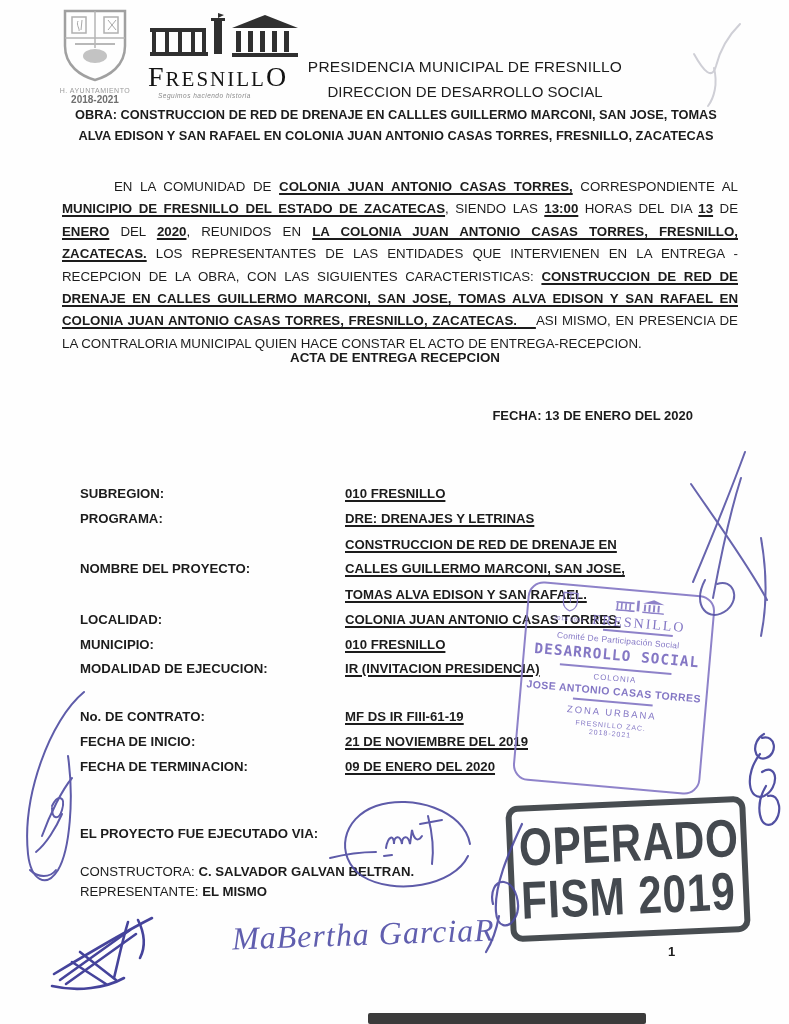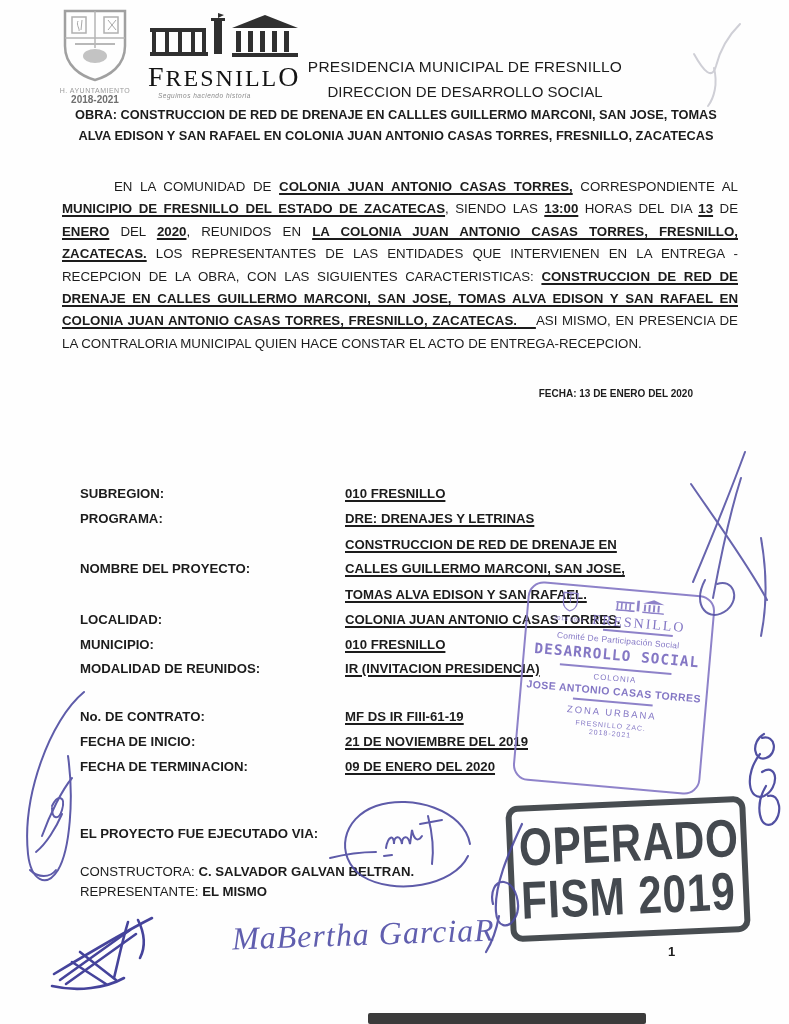--- a/index.html
+++ b/index.html
@@ -6,34 +6,34 @@
   .page{position:relative;width:789px;height:1024px;background:#fefefe;overflow:hidden;
         font-family:"Liberation Sans",sans-serif;color:#1c1c1c;margin:0 auto;}
 
   
   .coat{position:absolute;left:52px;top:8px;width:86px;text-align:center;color:#8f8f8f;}
   .coat .c1{font-size:7px;letter-spacing:.5px;color:#9a9a9a;margin-top:1px;}
   .coat .c2{font-size:10px;font-weight:bold;color:#6f6f6f;}
   .logo{position:absolute;left:148px;top:12px;width:170px;}
   .logo-text{font-family:"Liberation Serif",serif;color:#141414;letter-spacing:2px;line-height:1;margin-top:1px;}
   .logo-text .big{font-size:28px;}
-  .logo-text .mid{font-size:24px;}
+  .logo-text .mid{font-size:21px;}
   .logo-tag{font-size:6.5px;color:#8a8a8a;font-style:italic;margin:1px 0 0 10px;letter-spacing:.5px;}
   .titles{position:absolute;left:235px;top:58px;width:460px;text-align:center;font-weight:normal;}
   .titles .t1{font-size:15.5px;letter-spacing:.2px;}
   .titles .t2{font-size:15px;margin-top:7px;}
 
   
   .obra-top{position:absolute;left:60px;top:104px;width:672px;text-align:center;
             font-weight:bold;font-size:12.8px;line-height:21px;}
   .para{position:absolute;left:62px;top:176px;width:676px;font-size:13.3px;line-height:22.4px;
         text-align:justify;text-indent:52px;}
   .bu{font-weight:bold;text-decoration:underline;text-decoration-thickness:1.5px;text-underline-offset:2px;}
   .acta{position:absolute;left:60px;top:350px;width:670px;text-align:center;font-weight:bold;font-size:13.4px;}
-  .fecha{position:absolute;right:96px;top:388px;font-weight:bold;font-size:10px;}
+  .fecha{position:absolute;right:96px;top:408px;font-weight:bold;font-size:13px;}
   .obra2{position:absolute;left:80px;top:424px;width:666px;font-weight:bold;font-size:13.2px;
          line-height:22px;text-align:justify;}
   .obra2 .lbl{margin-right:16px;}
 
   
   .frow{position:absolute;font-size:13.2px;font-weight:bold;white-space:nowrap;}
   .flabel{left:80px;}
   .fvalue{left:345px;text-decoration:underline;text-decoration-thickness:1.5px;text-underline-offset:2px;}
 
   .exec{position:absolute;left:80px;font-size:13.2px;white-space:nowrap;}
@@ -120,41 +120,42 @@
 
   <div class="titles">
     <div class="t1">PRESIDENCIA MUNICIPAL DE FRESNILLO</div>
     <div class="t2">DIRECCION DE DESARROLLO SOCIAL</div>
   </div>
 
   <div class="obra-top">OBRA: CONSTRUCCION DE RED DE DRENAJE EN CALLLES GUILLERMO MARCONI, SAN JOSE, TOMAS ALVA EDISON Y SAN RAFAEL EN COLONIA JUAN ANTONIO CASAS TORRES, FRESNILLO, ZACATECAS</div>
 
   <div class="para"><span>EN LA COMUNIDAD DE </span><span class="bu">COLONIA JUAN ANTONIO CASAS TORRES,</span><span> CORRESPONDIENTE AL </span><span class="bu">MUNICIPIO DE FRESNILLO DEL ESTADO DE ZACATECAS</span><span>, SIENDO LAS </span><span class="bu">13:00</span><span> HORAS DEL DIA </span><span class="bu">13</span><span> DE </span><span class="bu">ENERO</span><span> DEL </span><span class="bu">2020</span><span>, REUNIDOS EN </span><span class="bu">LA COLONIA JUAN ANTONIO CASAS TORRES, FRESNILLO, ZACATECAS.</span><span> LOS REPRESENTANTES DE LAS ENTIDADES QUE INTERVIENEN EN LA ENTREGA - RECEPCION DE LA OBRA, CON LAS SIGUIENTES CARACTERISTICAS: </span><span class="bu">CONSTRUCCION DE RED DE DRENAJE EN CALLES GUILLERMO MARCONI, SAN JOSE, TOMAS ALVA EDISON Y SAN RAFAEL EN COLONIA JUAN ANTONIO CASAS TORRES, FRESNILLO, ZACATECAS.</span><span class="bu">&nbsp;&nbsp;&nbsp;&nbsp;</span><span>ASI MISMO, EN PRESENCIA DE LA CONTRALORIA MUNICIPAL QUIEN HACE CONSTAR EL ACTO DE ENTREGA-RECEPCION.</span></div>
 
+  <div class="acta">ACTA DE ENTREGA RECEPCION</div>
   <div class="fecha">FECHA: 13 DE ENERO DEL 2020</div>
 
 
   <div class="frow flabel" style="top:486px">SUBREGION:</div>
   <div class="frow fvalue" style="top:486px">010 FRESNILLO</div>
 
   <div class="frow flabel" style="top:511px">PROGRAMA:</div>
   <div class="frow fvalue" style="top:511px">DRE: DRENAJES Y LETRINAS</div>
 
   <div class="frow fvalue" style="top:537px">CONSTRUCCION DE RED DE DRENAJE EN</div>
   <div class="frow flabel" style="top:561px">NOMBRE DEL PROYECTO:</div>
   <div class="frow fvalue" style="top:561px">CALLES GUILLERMO MARCONI, SAN JOSE,</div>
   <div class="frow fvalue" style="top:587px">TOMAS ALVA EDISON Y SAN RAFAEL.</div>
 
   <div class="frow flabel" style="top:612px">LOCALIDAD:</div>
   <div class="frow fvalue" style="top:612px">COLONIA JUAN ANTONIO CASAS TORRES.</div>
 
   <div class="frow flabel" style="top:637px">MUNICIPIO:</div>
   <div class="frow fvalue" style="top:637px">010 FRESNILLO</div>
 
-  <div class="frow flabel" style="top:661px">MODALIDAD DE REUNIDOS:</div>
+  <div class="frow flabel" style="top:661px">MODALIDAD DE EJECUCION:</div>
   <div class="frow fvalue" style="top:661px">IR (INVITACION PRESIDENCIA)</div>
 
   <div class="frow flabel" style="top:709px">No. DE CONTRATO:</div>
   <div class="frow fvalue" style="top:709px">MF DS IR FIII-61-19</div>
 
   <div class="frow flabel" style="top:734px">FECHA DE INICIO:</div>
   <div class="frow fvalue" style="top:734px">21 DE NOVIEMBRE DEL 2019</div>
 
   <div class="frow flabel" style="top:759px">FECHA DE TERMINACION:</div>
   <div class="frow fvalue" style="top:759px">09 DE ENERO DEL 2020</div>

